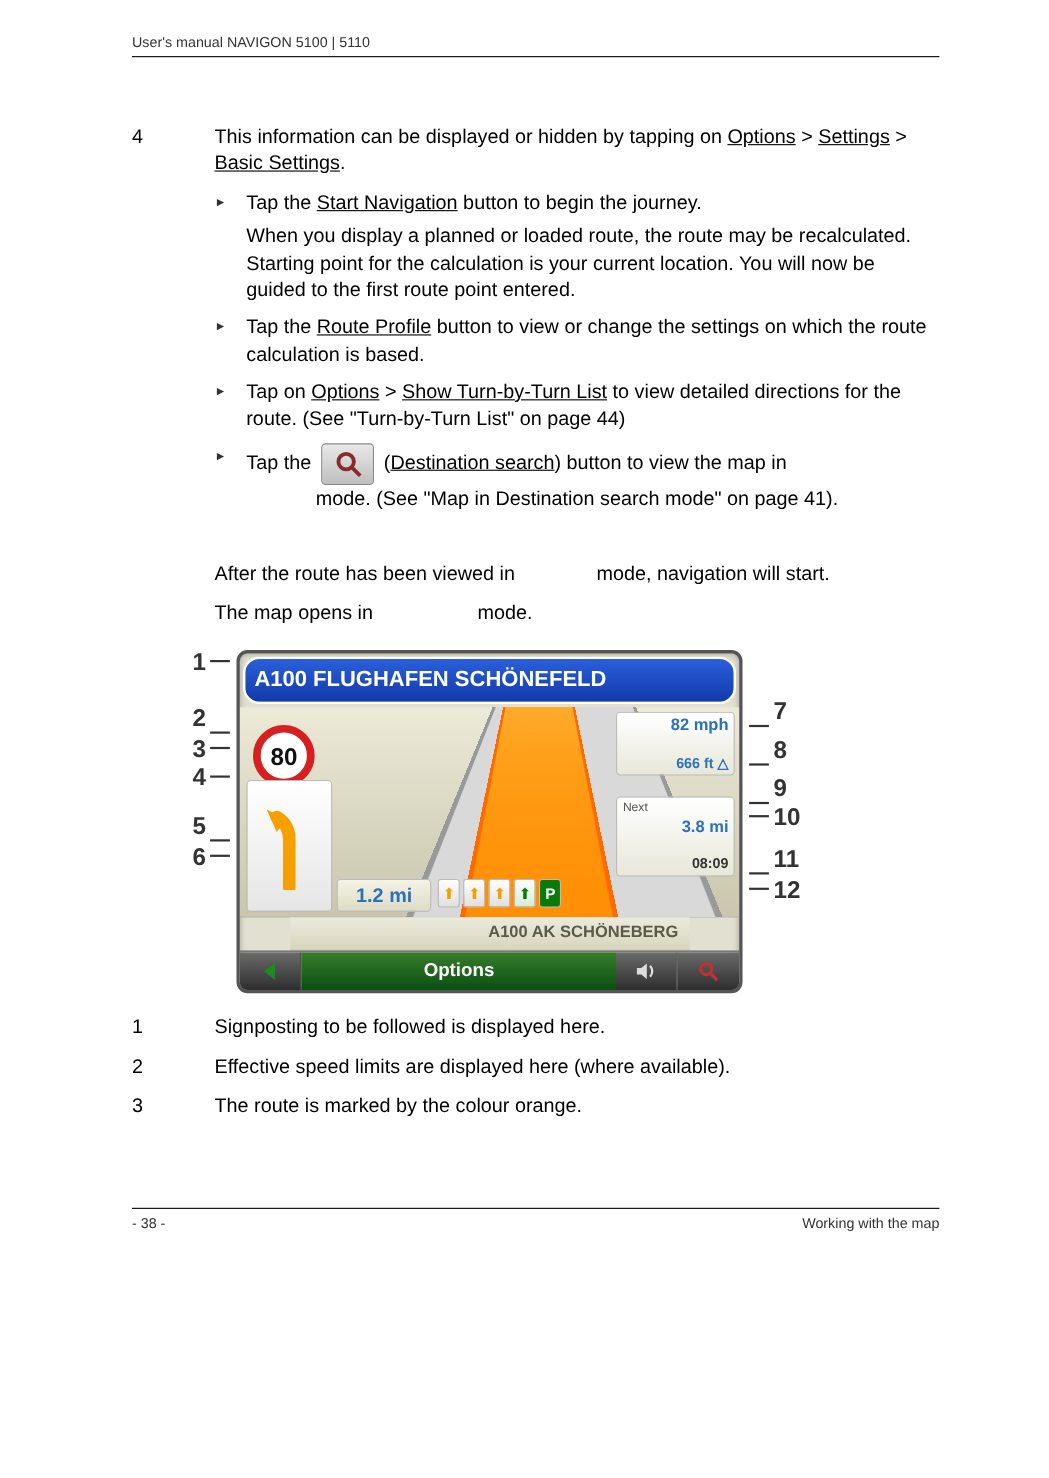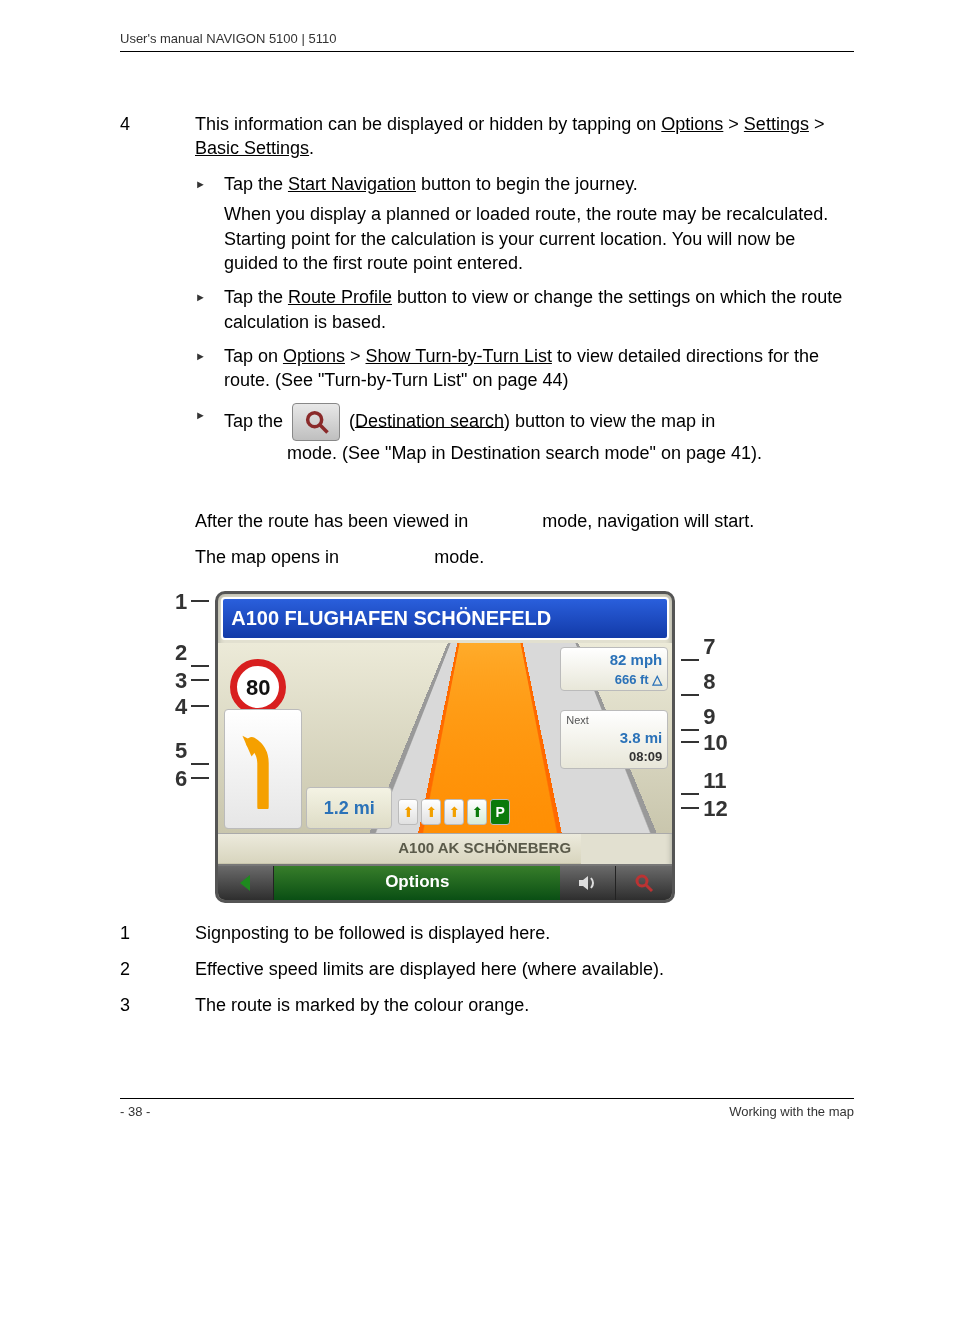--- a/index.html
+++ b/index.html
@@ -45,21 +45,21 @@
   .leftnums div, .rightnums div { display:flex; align-items:center; }
   .tick { display:inline-block; width:18px; border-top:2px solid #333; margin:0 4px;}
   .device {
     width: 460px; border: 3px solid #555; border-radius: 10px; overflow:hidden;
     background: #e2e0d0; display:flex; flex-direction:column;
     box-shadow: inset 0 0 6px rgba(0,0,0,.3);
   }
   .signboard {
     background: linear-gradient(#2a5fdc,#123aa8);
     color:#fff; font-weight:bold; font-size:20px;
-    padding:6px 8px; border:2px solid #fff; border-radius:4px; margin:3px;
+    padding:6px 8px; border:2px solid #fff; border-radius:15px; margin:3px;
     font-family: Arial, sans-serif;
   }
   .mapview { position:relative; height: 190px; background: linear-gradient(#ecead8,#c9c6ad); overflow:hidden;}
   .road-base {
     position:absolute; left:45%; bottom:-20px; width:180px; height:300px;
     background:#d9d9d9; transform: perspective(260px) rotateX(50deg);
     border-left:4px solid #999; border-right:4px solid #999;
   }
   .road-route {
     position:absolute; left:50%; bottom:-20px; width:90px; height:300px;
@@ -67,44 +67,44 @@
     transform: perspective(260px) rotateX(50deg);
     border-left:3px solid #ff6a00; border-right:3px solid #ff6a00;
   }
   .arrow-block {
     position:absolute; left:6px; bottom:4px; width:78px; height:120px;
     background: linear-gradient(#fff,#e6e6e6); border:1px solid #bbb; border-radius:4px;
     display:flex; flex-direction:column; align-items:center; justify-content:center;
   }
   .arrow-block svg { width:46px; height:80px; }
   .dist-box {
-    position:absolute; left:88px; bottom:4px; width:86px; height:42px;
+    position:absolute; left:88px; bottom:4px; width:86px; height:30px;
     background:linear-gradient(#f4f3e4,#dedcc6); border:1px solid #bbb; border-radius:4px;
     color:#2b72b8; font-weight:bold; font-size:18px; display:flex; align-items:center; justify-content:center;
   }
   .speed-sign {
     position:absolute; left:12px; top:16px; width:56px; height:56px; border-radius:50%;
     background:#fff; border:7px solid #d81f1f; display:flex; align-items:center; justify-content:center;
     font-weight:bold; font-size:22px; color:#111;
   }
   .lane-row {
     position:absolute; left:178px; bottom:6px; display:flex; gap:3px;
     background:rgba(255,255,255,.0); padding:2px;
   }
   .lane { width:20px; height:26px; background:linear-gradient(#fff,#e0e0e0); border:1px solid #bbb; border-radius:3px;
     display:flex; align-items:center; justify-content:center; font-size:14px; color:#f2a000;}
   .lane.active { color:#0a7a0a; background:linear-gradient(#fff,#d6ecd6);}
   .lane.p { background:#0a7a0a; color:#fff; font-weight:bold;}
   .info-stack { position:absolute; right:4px; top:4px; width:108px; display:flex; flex-direction:column; gap:19px;}
   .info-box { background:linear-gradient(#fff,#e8e7d9); border:1px solid #bbb; border-radius:4px; font-size:12px; padding:2px 5px;}
   .info-box .lbl { font-size:11px; color:#555;}
   .info-box .val { font-size:15px; font-weight:bold; color:#2b72b8; text-align:right;}
-  .info-box .time { font-size:13px; font-weight:bold; color:#333; text-align:right;}
+  .info-box .time { font-size:13px; font-weight:bold; color:#333; text-align:right;margin-top:14px;}
   .streetbar {
-    display:flex; flex-direction:row; border-top:1px solid #aaa;
+    display:flex; flex-direction:column; border-top:1px solid #aaa;align-items:center;
   }
   .streetbar div { padding:4px 10px 4px 180px; font-weight:bold; color:#5a5a4a; border-bottom:1px solid #c9c6ad; background:linear-gradient(#eceadc,#d8d5be); font-size:15px;}
   .bottombar {
     display:flex; height:36px; border-top:2px solid #777;
   }
   .bb-btn { flex:0 0 56px; background:linear-gradient(#6a6a6a,#2e2e2e); display:flex; align-items:center; justify-content:center; border-right:1px solid #222;}
   .bb-btn:last-child{border-right:none;}
   .bb-center { flex:1; background:linear-gradient(#377d2a,#0a4f14); color:#fff; font-weight:bold; font-size:17px; display:flex; align-items:center; justify-content:center;}
   .rightnums { margin-left:2px; }
 

